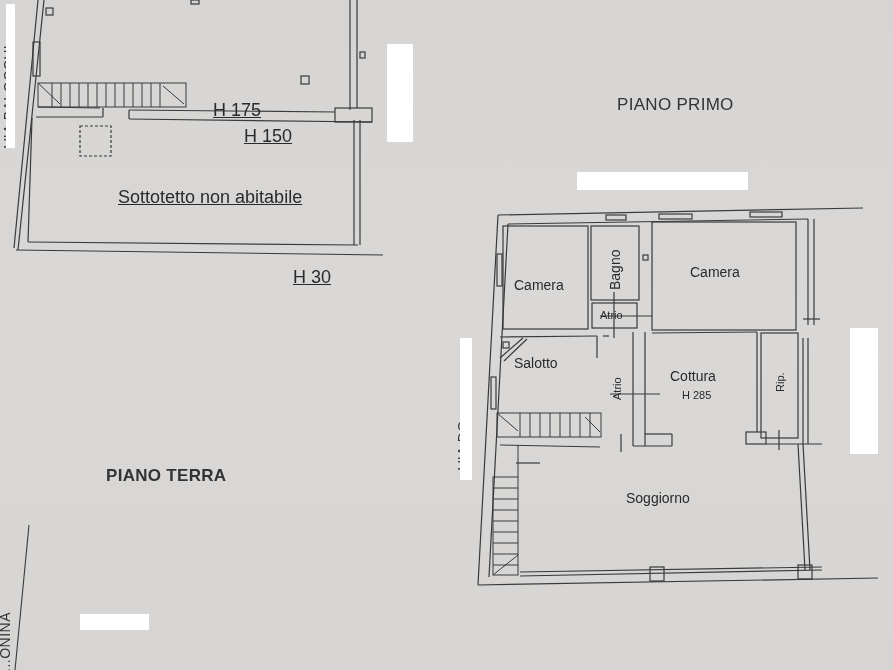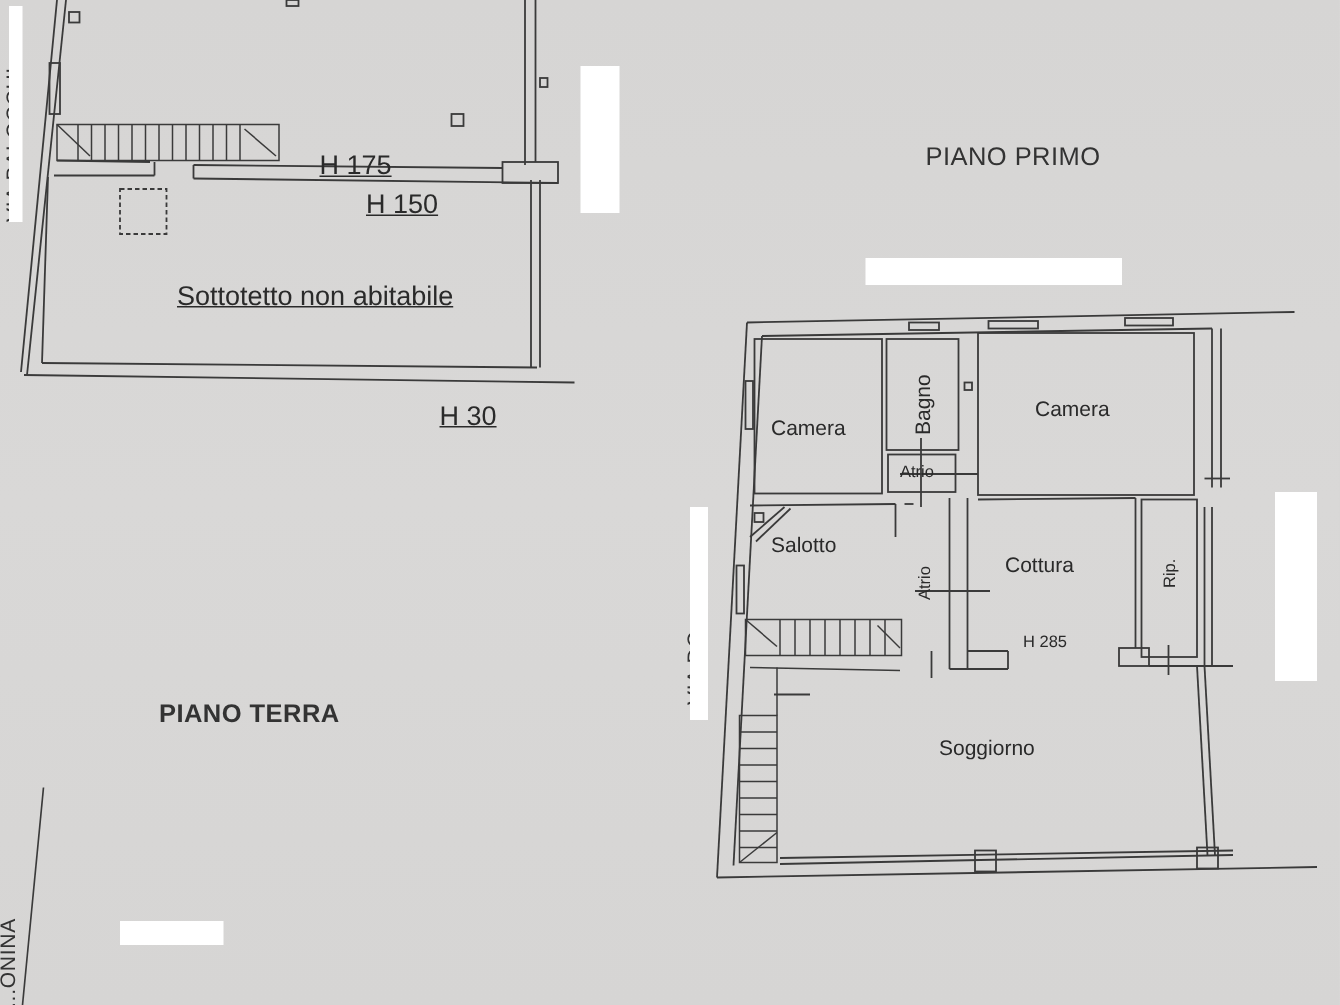--- a/index.html
+++ b/index.html
@@ -193,21 +193,21 @@
   <div class="lbl title" style="left:617px; top:96px;">PIANO PRIMO</div>
   <div class="lbl title" style="left:106px; top:467px;font-weight:bold;">PIANO TERRA</div>
 
   <div class="lbl" style="left:514px; top:278px;">Camera</div>
   <div class="lbl vert" style="left:608px; top:290px;">Bagno</div>
   <div class="lbl" style="left:690px; top:265px;">Camera</div>
   <div class="lbl tiny" style="left:600px; top:310px;">Atrio</div>
   <div class="lbl" style="left:514px; top:356px;">Salotto</div>
   <div class="lbl tiny vert" style="left:612px; top:400px;">Atrio</div>
   <div class="lbl" style="left:670px; top:369px;">Cottura</div>
-  <div class="lbl tiny" style="left:682px; top:390px;margin-top:33px;">H 285</div>
+  <div class="lbl tiny" style="left:682px; top:390px;">H 285</div>
   <div class="lbl tiny vert" style="left:775px; top:392px;">Rip.</div>
   <div class="lbl" style="left:626px; top:491px;">Soggiorno</div>
 
   <div class="redact" style="left:6px; top:4px; width:9px; height:144px;"></div>
   <div class="redact" style="left:387px; top:44px; width:26px; height:98px;"></div>
   <div class="redact" style="left:577px; top:172px; width:171px; height:18px;"></div>
   <div class="redact" style="left:460px; top:338px; width:12px; height:142px;"></div>
   <div class="redact" style="left:850px; top:328px; width:28px; height:126px;"></div>
   <div class="redact" style="left:80px; top:614px; width:69px; height:16px;"></div>
 </div>

